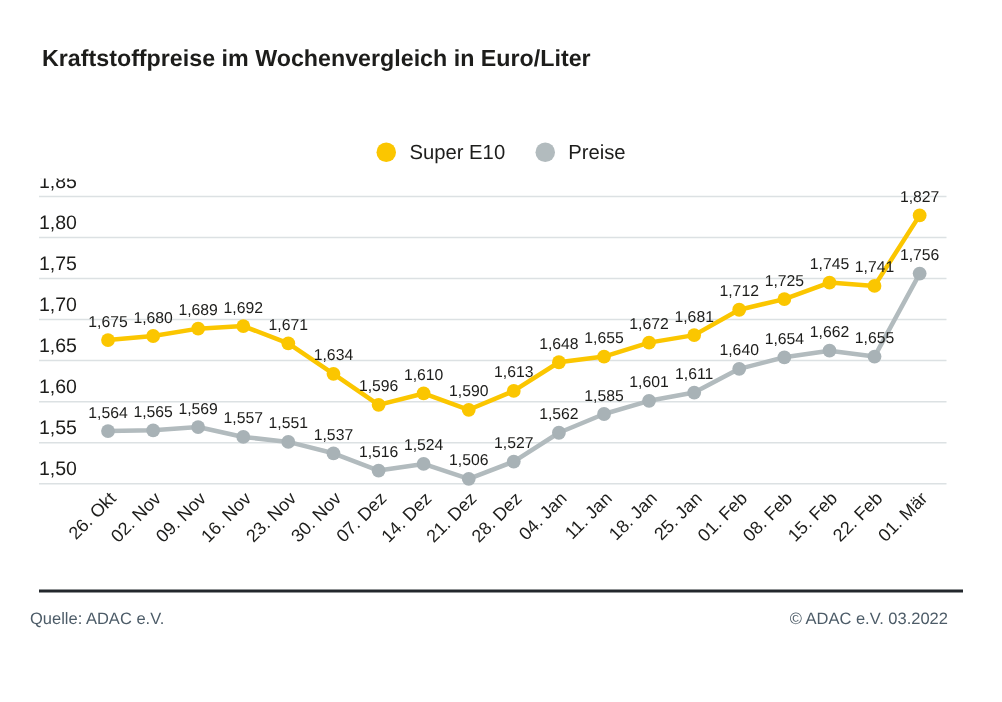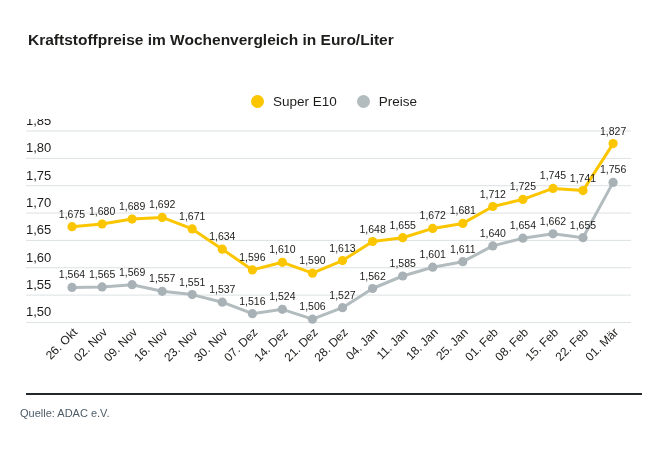--- a/index.html
+++ b/index.html
@@ -180,15 +180,16 @@
           <text x="619.0799999999999" y="214" text-anchor="end" transform="rotate(-45 619.0799999999999 214)" font-size="12" fill="#1d1d1b" font-family="&quot;Liberation Sans&quot;, sans-serif">01. Mär</text>
         </g>
       </svg>
   </div>
 
 
   <div class="divider"></div>
 
   <div class="footer">
     <span>Quelle: ADAC e.V.</span>
+    <span>© ADAC e.V. 03.2022</span>
   </div>
 
 </div>
 
 </body></html>

